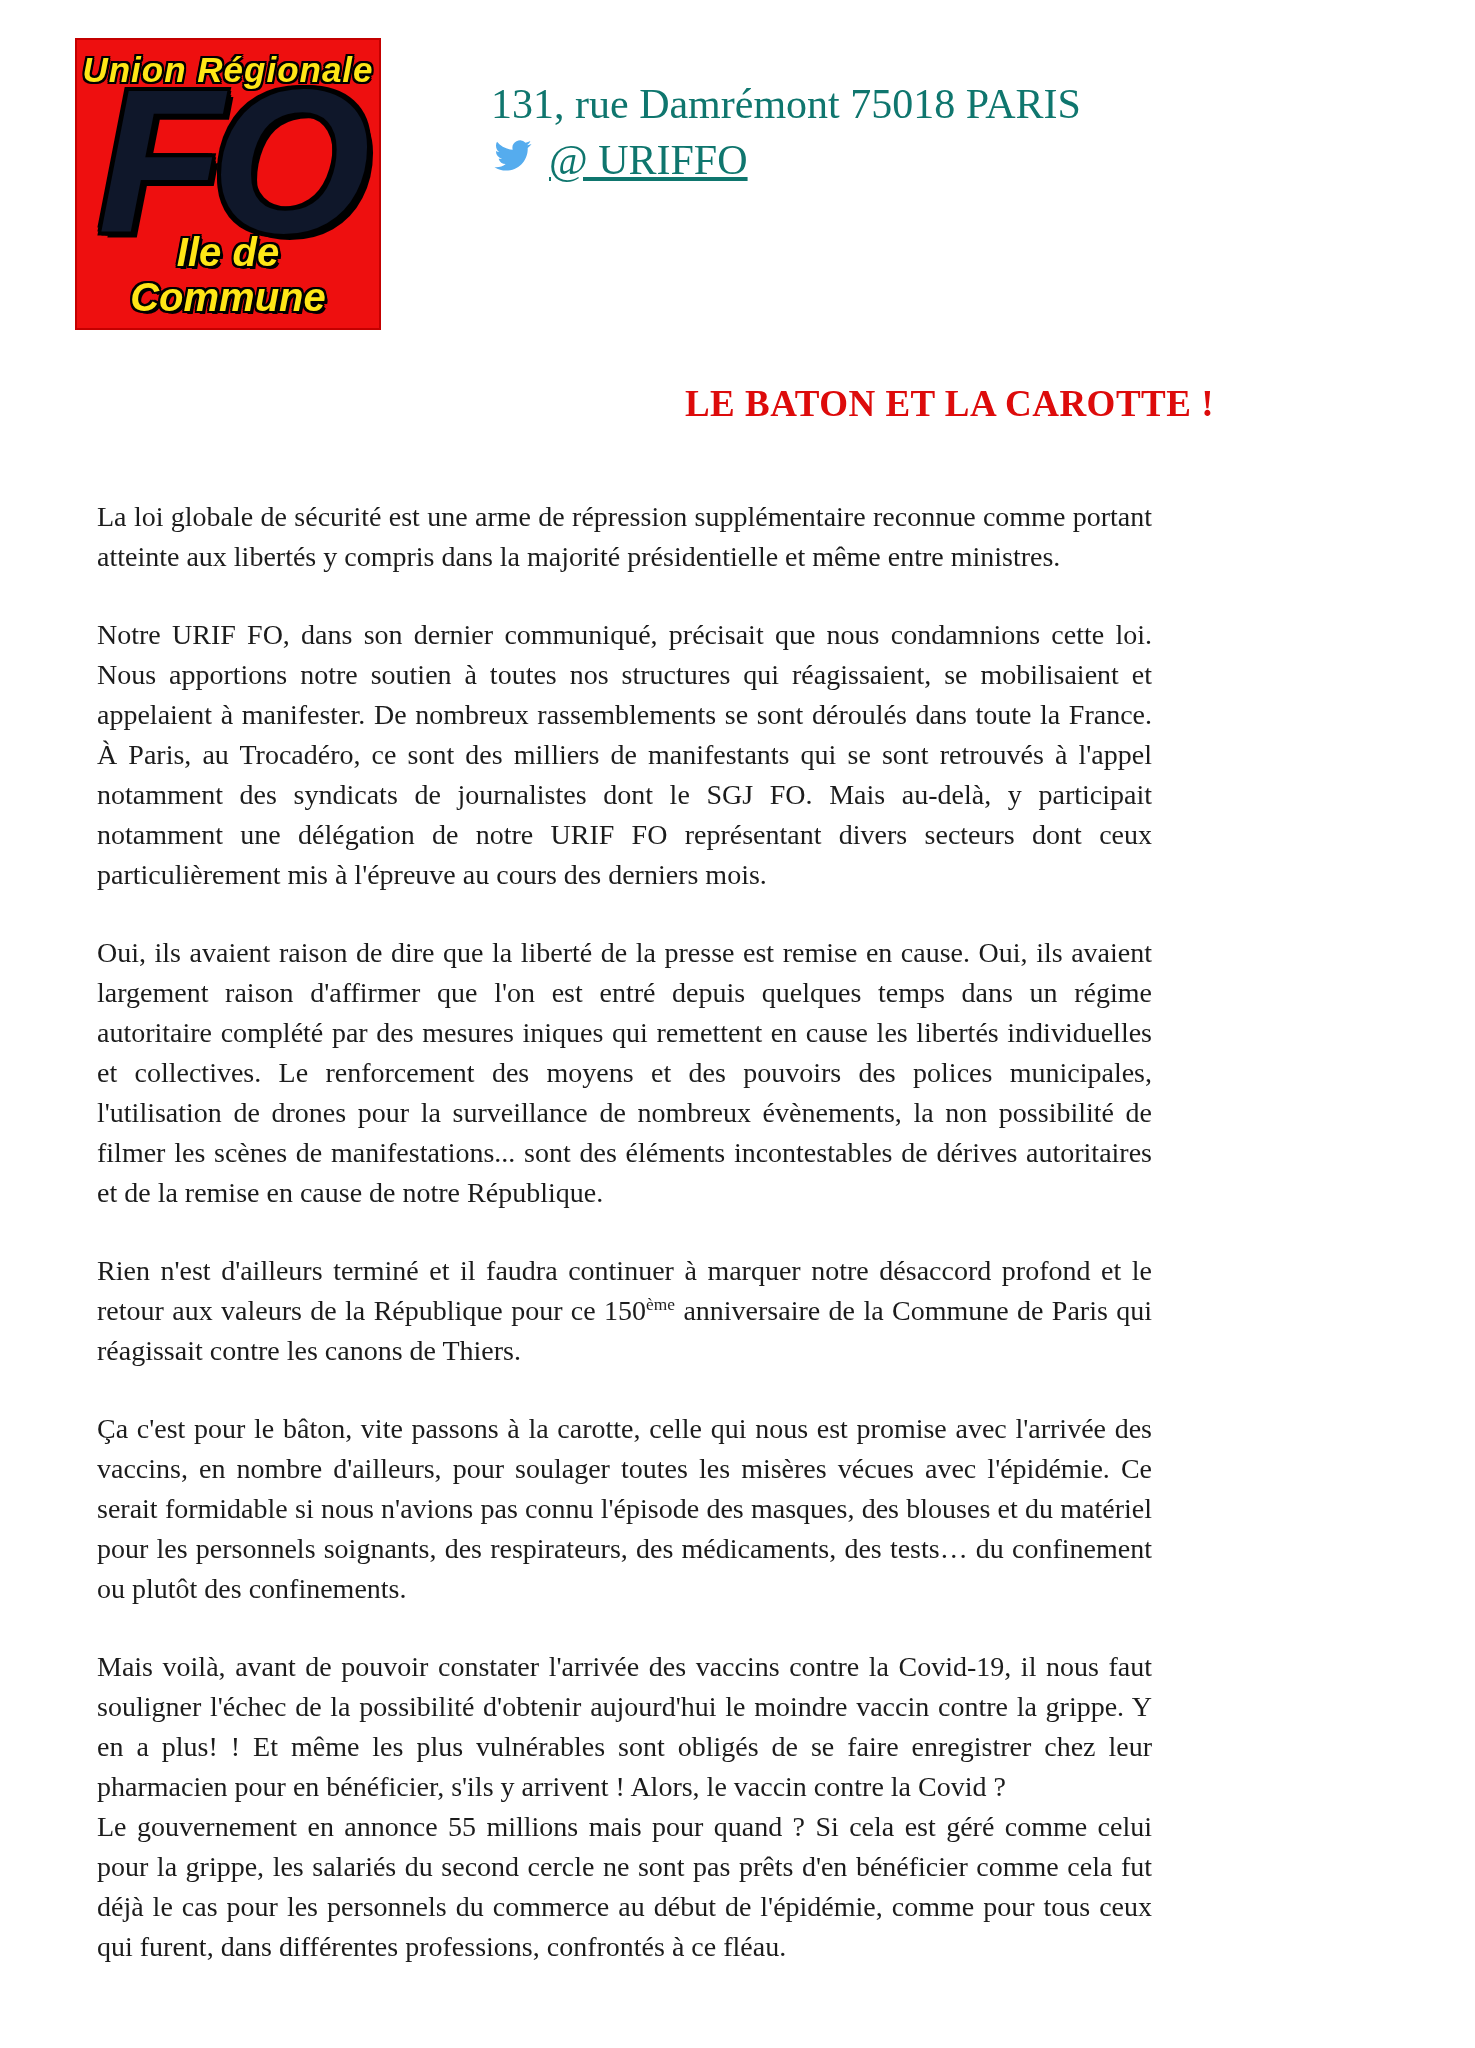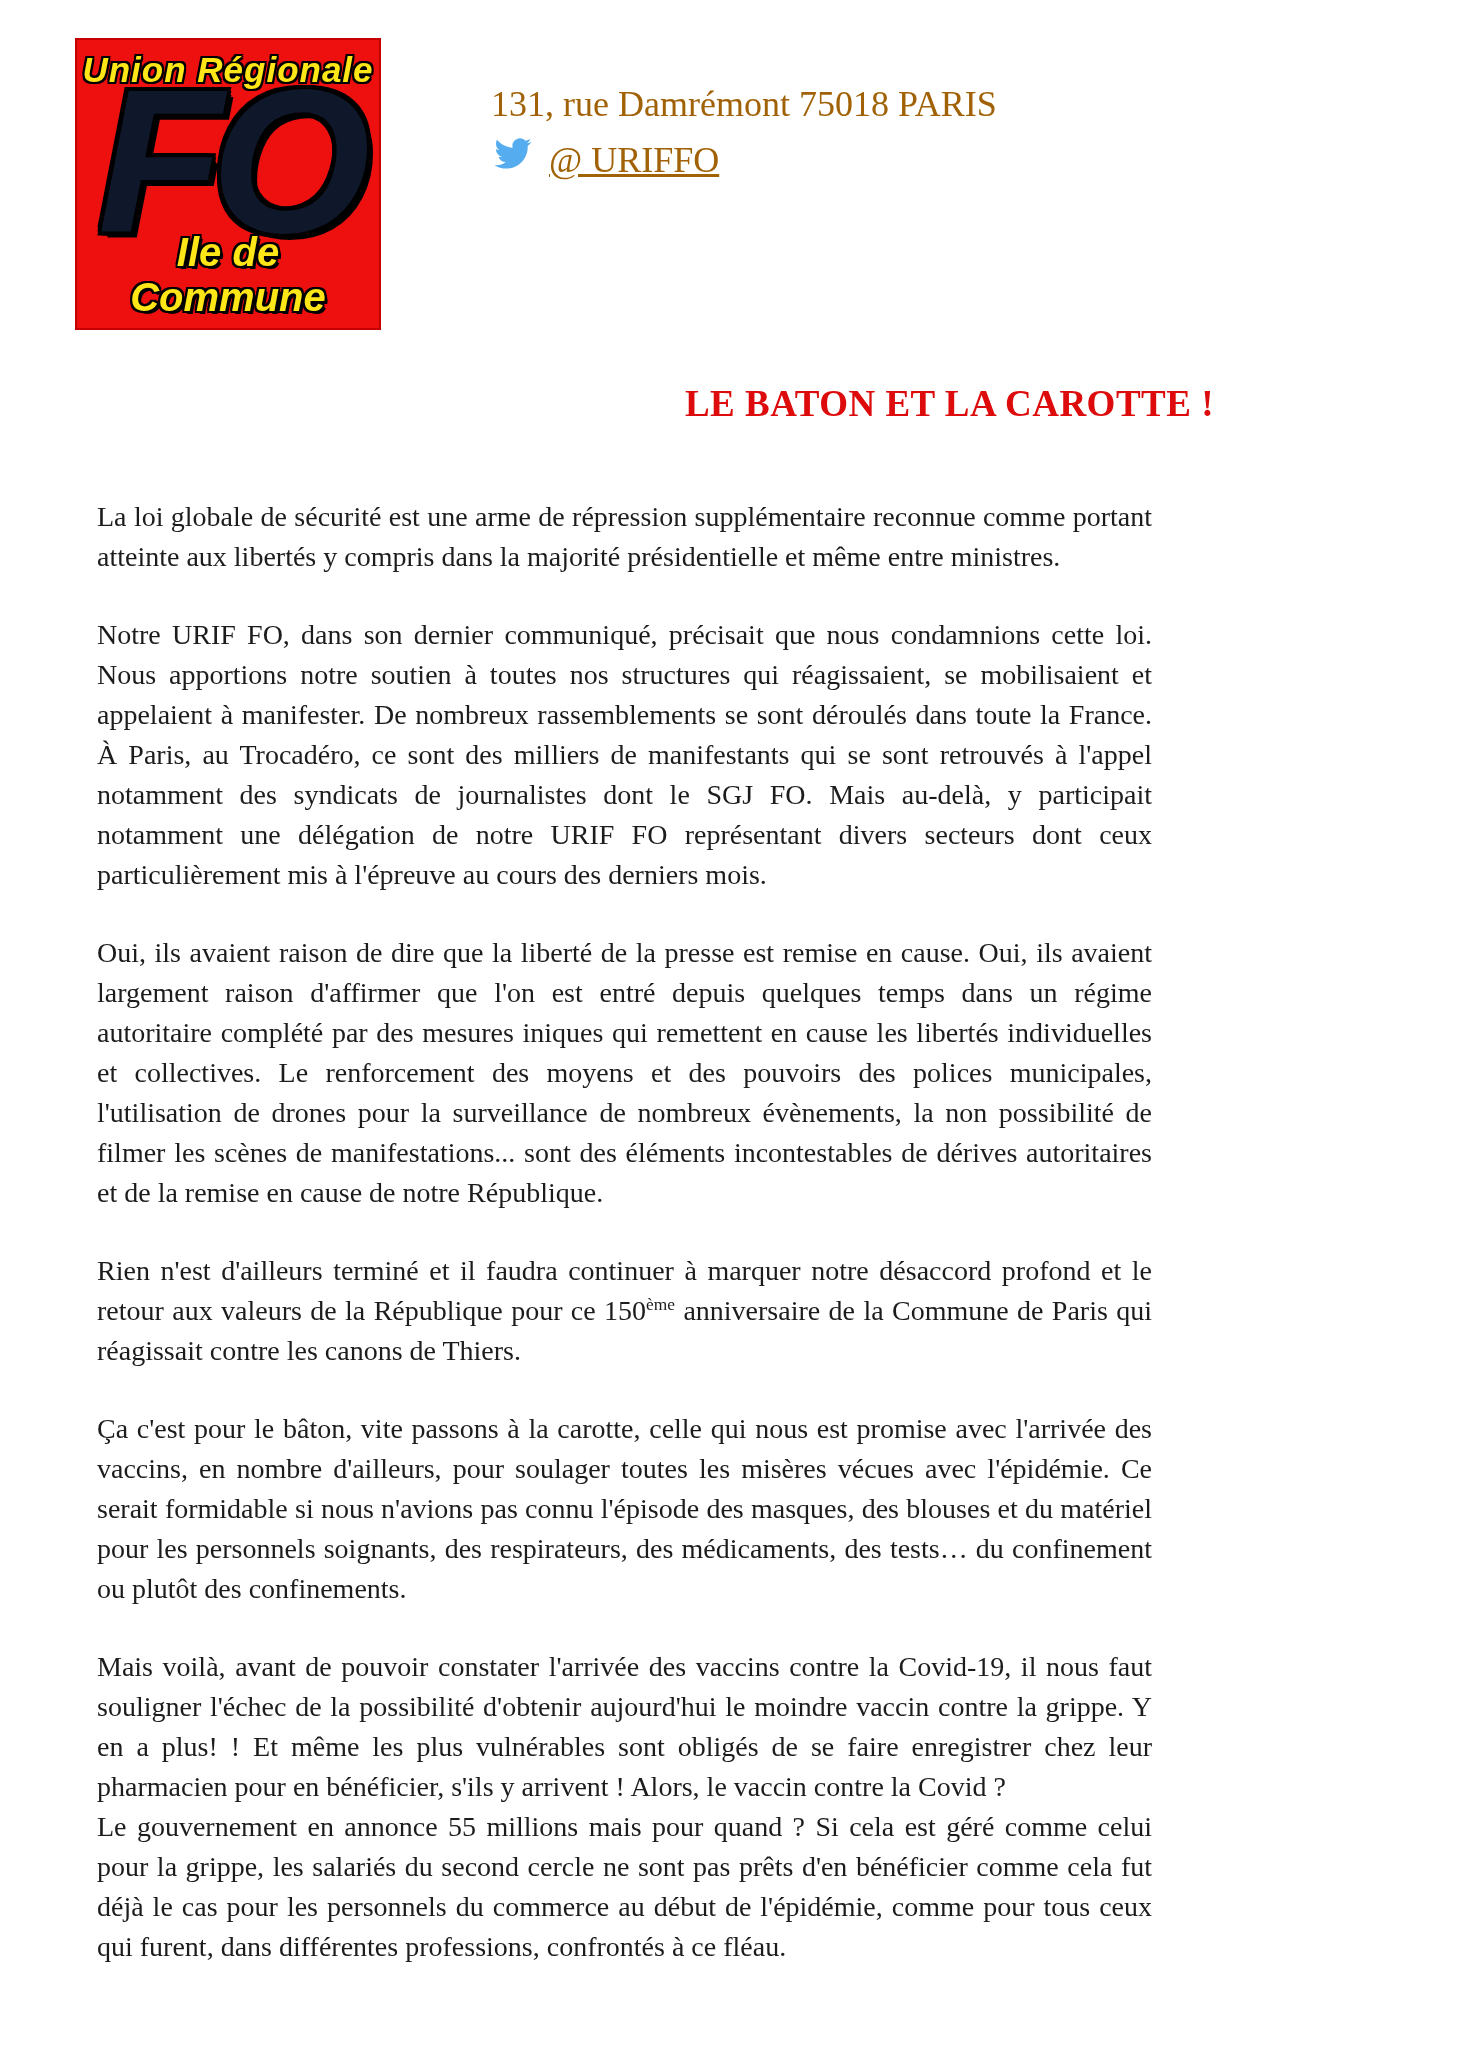--- a/index.html
+++ b/index.html
@@ -64,23 +64,23 @@
     font-weight: bold;
     font-style: italic;
     color: #ffe616;
     text-shadow: -2px -2px 0 #000, 2px -2px 0 #000, -2px 2px 0 #000, 2px 2px 0 #000,
                  0 -2px 0 #000, 0 2px 0 #000, -2px 0 0 #000, 2px 0 0 #000,
                  3px 3px 0 #000;
   }
   
   .contact {
     padding: 40px 0 0 110px;
-    font-size: 36px;
+    font-size: 42px;
     line-height: 52px;
-    color: #a16207;
+    color: #0f766e;
   }
   .twitter-row {
     display: flex;
     align-items: center;
     gap: 14px;
     margin-top: 4px;
     text-decoration: underline;
   }
   .twitter-row svg { width: 44px; height: 37px; }
   

